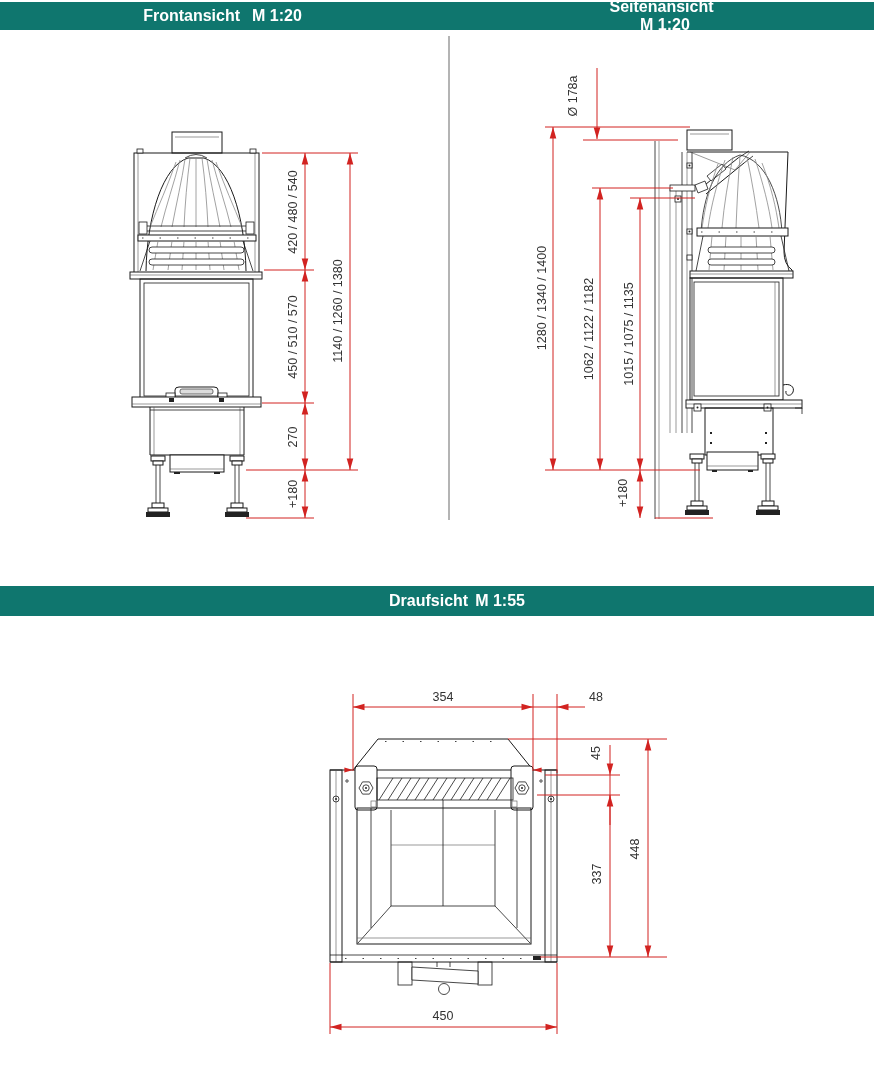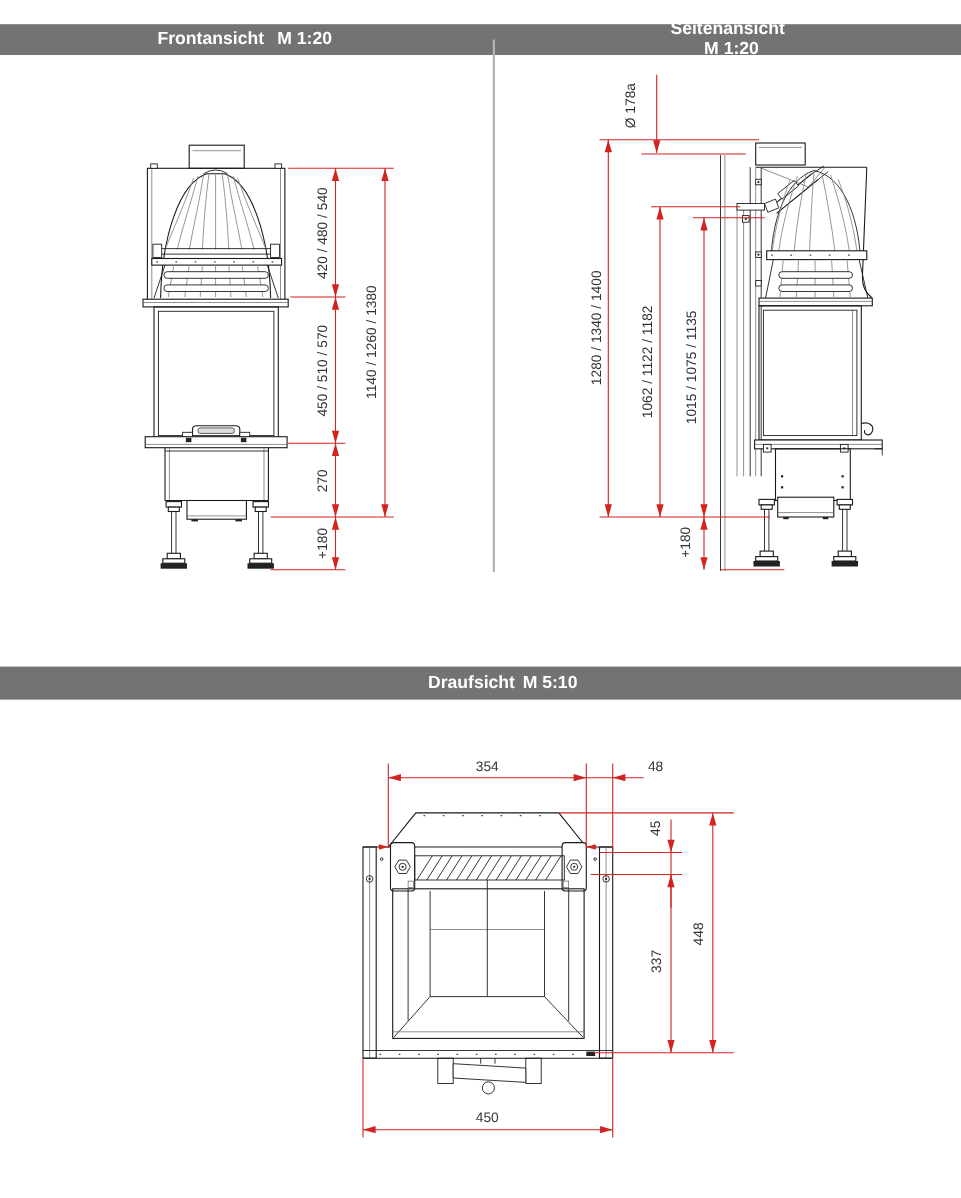--- a/index.html
+++ b/index.html
@@ -1,18 +1,18 @@
 <!DOCTYPE html>
 <html><head>
 <meta charset="utf-8">
 <style>
   html,body{margin:0;padding:0;background:#fff;}
   .sheet{position:relative;width:874px;height:1089px;background:#fff;overflow:hidden;
          font-family:"Liberation Sans",sans-serif;}
-  .bar{position:absolute;left:0;right:0;background:#737373;color:#fff;margin-top:20px;}
+  .bar{position:absolute;left:0;right:0;background:#0f766e;color:#fff;}
   .bar.top{top:2px;height:28px;}
   .bar.mid{top:586px;height:30px;}
   .hdr{position:absolute;top:0;bottom:0;display:flex;align-items:center;justify-content:center;
        font-size:16px;font-weight:bold;white-space:pre;}
   .hdr-left{left:0;width:445px;}
   .hdr-right{left:449px;right:0;flex-direction:column;}
   .hdr-mid{left:0;right:0;padding-left:40px;}
   .scale{font-weight:bold;margin-left:12px;}
   .scale.tight{margin-left:7px;}
   .divider{position:absolute;left:448px;top:36px;width:2px;height:484px;background:#b4b4b4;}
@@ -34,21 +34,21 @@
 <div class="sheet">
 
   <div class="bar top">
     <span class="hdr hdr-left"><span>Frontansicht</span><span class="scale">M 1:20</span></span>
     <span class="hdr hdr-right"><span>Seitenansicht</span><span class="scale tight">M 1:20</span></span>
   </div>
 
   <div class="divider"></div>
 
   <div class="bar mid">
-    <span class="hdr hdr-mid"><span>Draufsicht</span><span class="scale tight">M 5:10</span></span>
+    <span class="hdr hdr-mid"><span>Draufsicht</span><span class="scale tight">M 1:55</span></span>
   </div>
 
   <svg width="874" height="1089" viewBox="0 0 874 1089">
     <defs>
       <polygon id="arr" points="0,0 -3.3,11.5 3.3,11.5" fill="#d22321"></polygon>
       <g id="leg">
         <rect x="-7" y="0" width="14" height="5" class="w"></rect>
         <rect x="-5" y="5" width="10" height="4" class="w"></rect>
         <line x1="-2" y1="9" x2="-2" y2="47" class="k8"></line>
         <line x1="2" y1="9" x2="2" y2="47" class="k8"></line>

